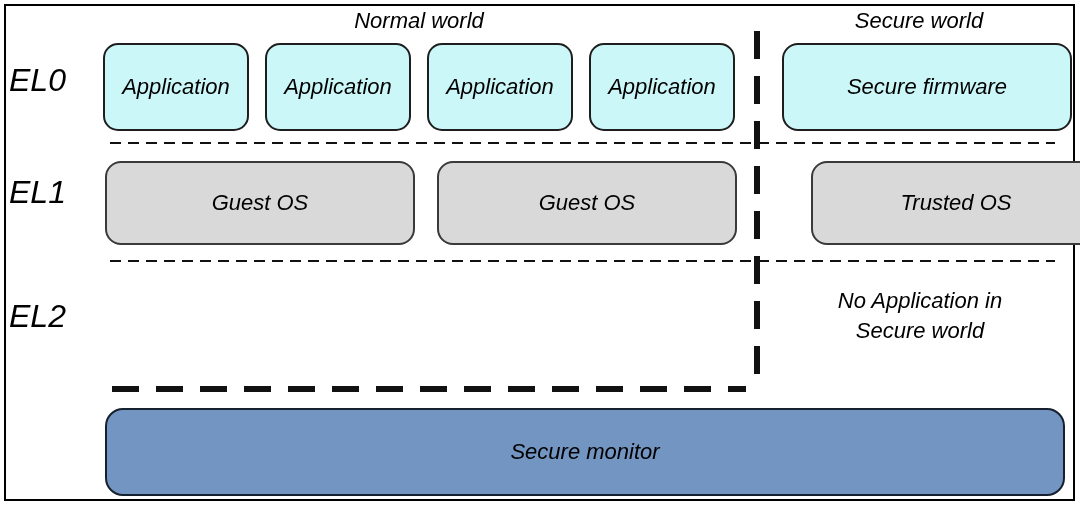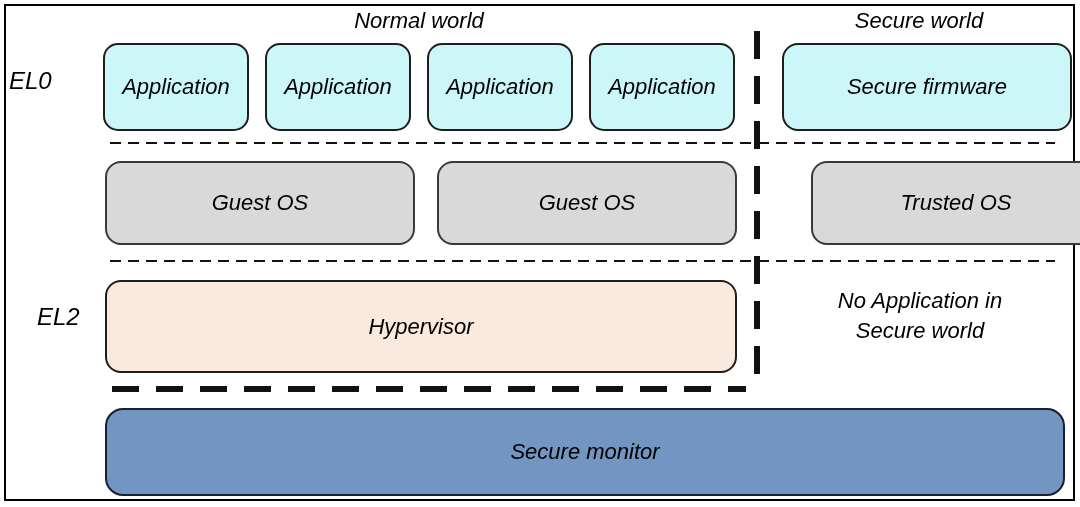--- a/index.html
+++ b/index.html
@@ -31,26 +31,26 @@
     text-align: center;
     white-space: nowrap;
   }
   .hdr-normal { left: 103px; width: 632px; }
   .hdr-secure { left: 770px; width: 298px; }
 
   .el-label {
     position: absolute;
     left: 9px;
     width: 88px;
-    font-size: 24px;
+    font-size: 32px;
     line-height: 27px;
   }
   .el-label.el0 { top: 67px; }
   .el-label.el1 { top: 179px; }
-  .el-label.el2 { top: 303px; margin-left: 28px; }
+  .el-label.el2 { top: 303px; }
   .el-label.el3 { top: 436px; }
 
   .box {
     position: absolute;
     border: 2px solid #1e1e1e;
     border-radius: 16px;
     display: flex;
     align-items: center;
     justify-content: center;
     font-size: 22px;
@@ -124,39 +124,39 @@
 <body>
 
 <div class="canvas">
 
   <div class="frame"></div>
 
   <div class="hdr hdr-normal">Normal world</div>
   <div class="hdr hdr-secure">Secure world</div>
 
   <div class="el-label el0">EL0</div>
+  <div class="el-label el1">EL1</div>
   <div class="el-label el2">EL2</div>
 
   <div class="app-row">
     <div class="box">Application</div>
     <div class="box">Application</div>
     <div class="box">Application</div>
     <div class="box">Application</div>
   </div>
   <div class="box secure-firmware">Secure firmware</div>
 
   <div class="dash-thin d1"></div>
 
   <div class="box guest-os-1">Guest OS</div>
   <div class="box guest-os-2">Guest OS</div>
   <div class="box trusted-os">Trusted OS</div>
 
   <div class="dash-thin d2"></div>
 
-  <div class="box hypervisor">Hypervisor</div>
   <div class="note">
     <span>No Application in</span>
     <span>Secure world</span>
   </div>
 
   <div class="dash-thick"></div>
 
   <div class="world-divider"></div>
 
   <div class="box secure-monitor">Secure monitor</div>

